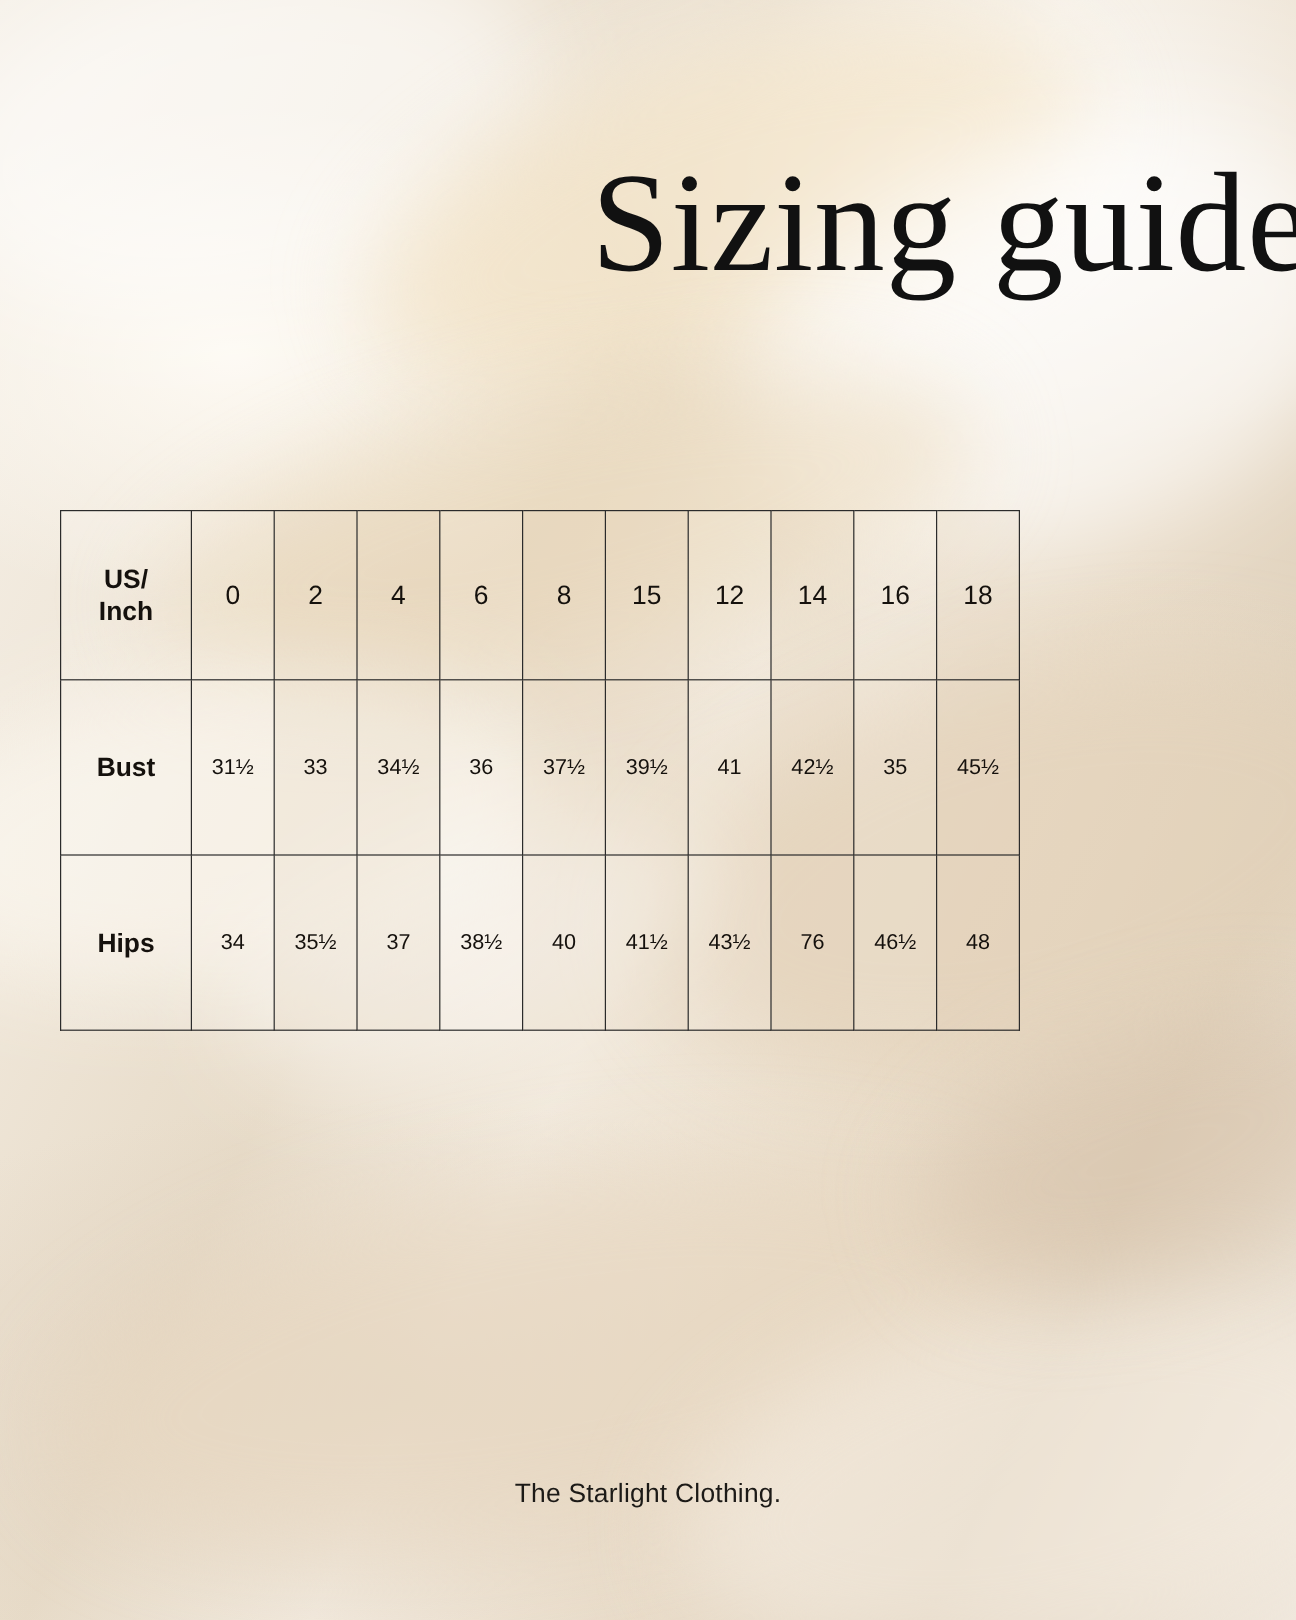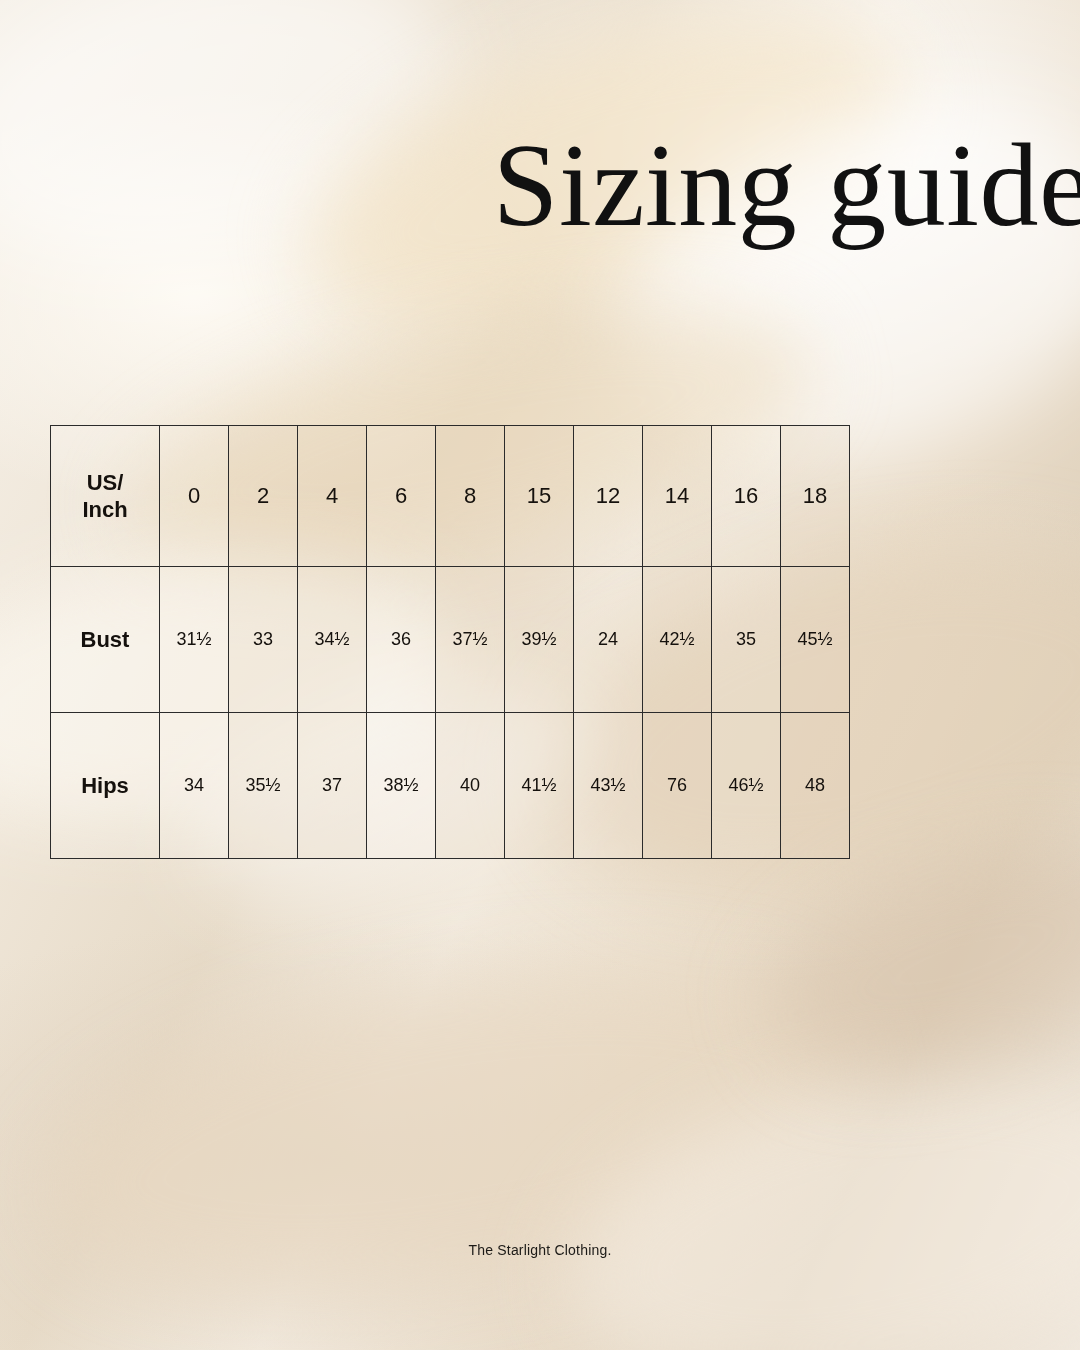--- a/index.html
+++ b/index.html
@@ -102,21 +102,21 @@
   
   table.size-table td.tint-a { background: rgba(255,255,255,0.10); }
   table.size-table td.tint-b { background: rgba(226,207,178,0.16); }
 
   .footer {
     position: absolute;
     bottom: 92px;
     left: 0;
     width: 100%;
     text-align: center;
-    font-size: 14px;
+    font-size: 22px;
     color: #1c1a17;
     letter-spacing: 0.2px;
   }
 </style>
 </head>
 <body>
 
 <div class="page">
   <div class="wash w1"></div>
   <div class="wash w2"></div>
@@ -154,21 +154,21 @@
           </tr>
 
           <tr>
             <td class="rowhead tint-a">Bust</td>
             <td class="tint-a">31½</td>
             <td class="tint-b">33</td>
             <td class="tint-b">34½</td>
             <td class="tint-a">36</td>
             <td class="tint-b">37½</td>
             <td class="tint-b">39½</td>
-            <td class="tint-a">24</td>
+            <td class="tint-a">41</td>
             <td class="tint-b">42½</td>
             <td class="tint-a">35</td>
             <td class="tint-b">45½</td>
           </tr>
 
 
           <tr>
             <td class="rowhead tint-a">Hips</td>
             <td class="tint-a">34</td>
             <td class="tint-b">35½</td>

